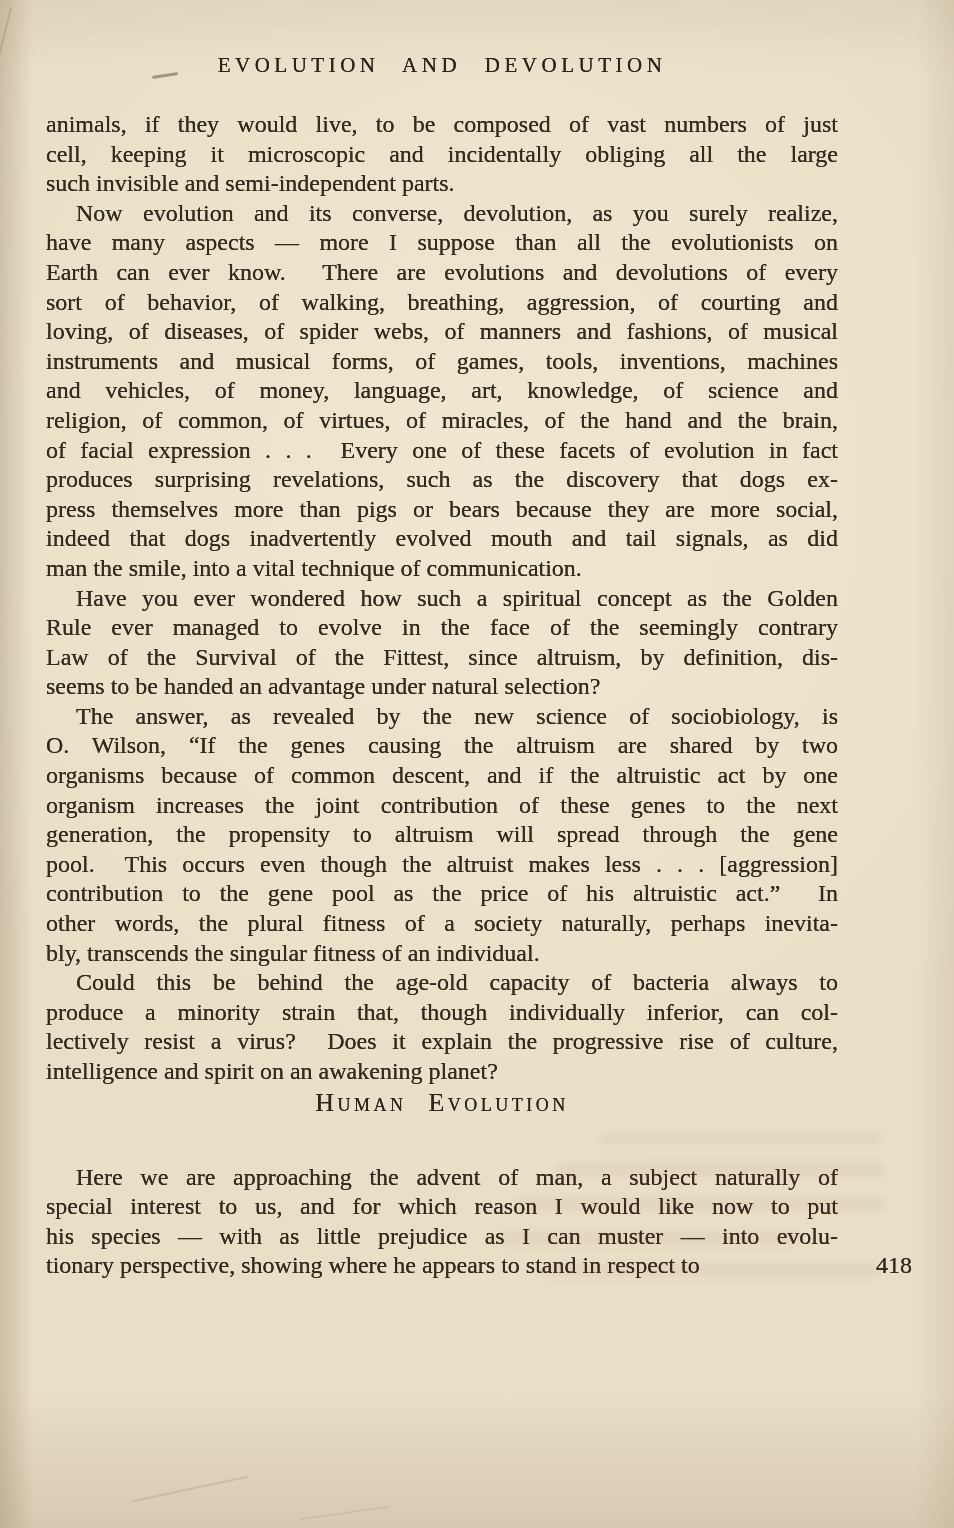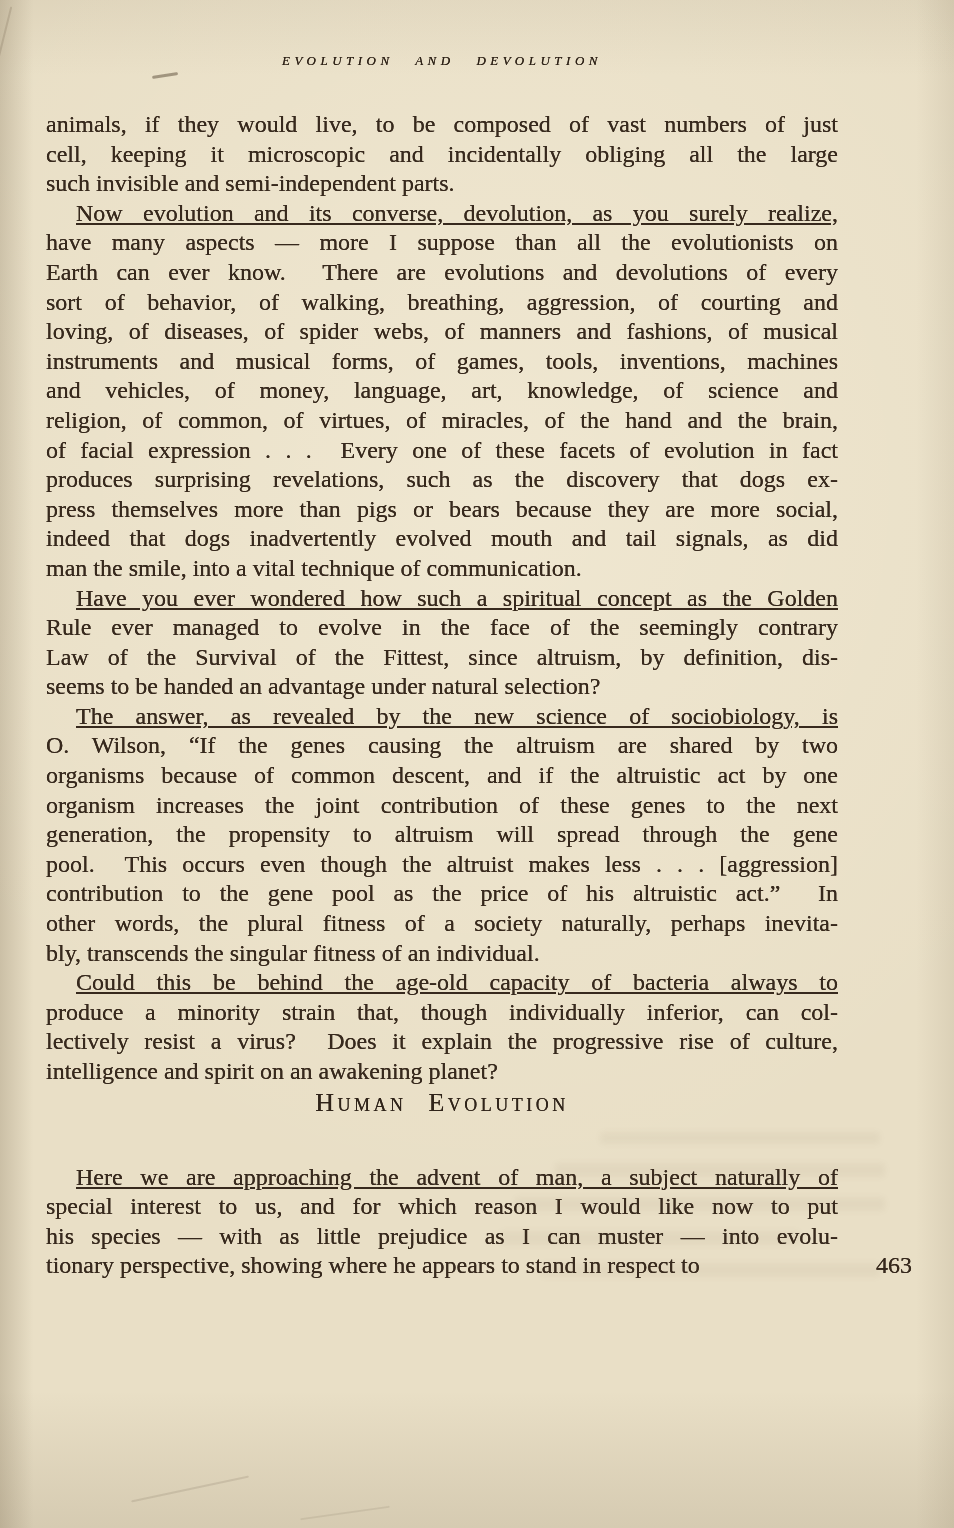--- a/index.html
+++ b/index.html
@@ -13,33 +13,32 @@
       radial-gradient(120% 85% at 52% 32%, rgba(255,250,235,0.30) 0%, rgba(255,250,235,0) 55%),
       linear-gradient(90deg,  rgba(96,79,52,0.22) 0%, rgba(96,79,52,0) 3.5%),
       linear-gradient(270deg, rgba(96,79,52,0.10) 0%, rgba(96,79,52,0) 4%),
       linear-gradient(0deg,   rgba(96,79,52,0.14) 0%, rgba(96,79,52,0) 9%),
       linear-gradient(180deg, rgba(96,79,52,0.07) 0%, rgba(96,79,52,0) 5%),
       var(--paper, #e9dfc6);
   }
   .running-header {
     position:absolute; top:53px; left:46px; width:792px;
     text-align:center;
-    font-size:13px; letter-spacing:4.5px; word-spacing:14px;
+    font-size:21px; letter-spacing:4.5px; word-spacing:14px;
     color:#2f2318;
     text-shadow:0 0 0.5px currentColor;
-    font-style:italic;
   }
   .text-column { position:absolute; top:110px; left:46px; width:792px; }
   .line {
     font-size:24px; line-height:29.6px;
     white-space:pre-wrap;
     text-shadow:0 0 0.45px currentColor;
   }
   .line.j { text-align:justify; text-align-last:justify; text-justify:inter-word; }
-  .line.ind { text-indent:30px;text-decoration:underline; }
+  .line.ind { text-indent:30px; }
   .section-heading {
     margin-bottom:44px;
     text-align:center;
     font-variant:small-caps;
     font-size:26px; line-height:32px;
     letter-spacing:3.5px; word-spacing:12px;
     color:#30241a;
     text-shadow:0 0 0.5px currentColor;
   }
   .folio { position:absolute; right:-74px; top:0; white-space:nowrap; }
@@ -101,21 +100,21 @@
         <div class="line j ind">Could this be behind the age-old capacity of bacteria always to</div>
         <div class="line j">produce a minority strain that, though individually inferior, can col-</div>
         <div class="line j">lectively resist a virus?  Does it explain the progressive rise of culture,</div>
         <div class="line">intelligence and spirit on an awakening planet?</div>
       </div>
       <div class="section-heading">Human Evolution</div>
       <div>
         <div class="line j ind">Here we are approaching the advent of man, a subject naturally of</div>
         <div class="line j">special interest to us, and for which reason I would like now to put</div>
         <div class="line j">his species — with as little prejudice as I can muster — into evolu-</div>
-        <div class="line" style="position: relative;">tionary perspective, showing where he appears to stand in respect to<span class="folio">463</span></div>
+        <div class="line" style="position: relative;">tionary perspective, showing where he appears to stand in respect to<span class="folio">418</span></div>
       </div>
     </div>
 
   <div class="ghost" style="left:600px; top:1132px; width:280px; height:12px;"></div>
   <div class="ghost" style="left:555px; top:1163px; width:330px; height:14px;"></div>
   <div class="ghost" style="left:515px; top:1197px; width:370px; height:14px;"></div>
   <div class="ghost" style="left:500px; top:1231px; width:300px; height:14px;"></div>
   <div class="ghost" style="left:540px; top:1263px; width:340px; height:14px;"></div>
 
   <div class="scratch" style="left:152px; top:74px; width:26px; height:2.5px; transform:rotate(-9deg);"></div>

